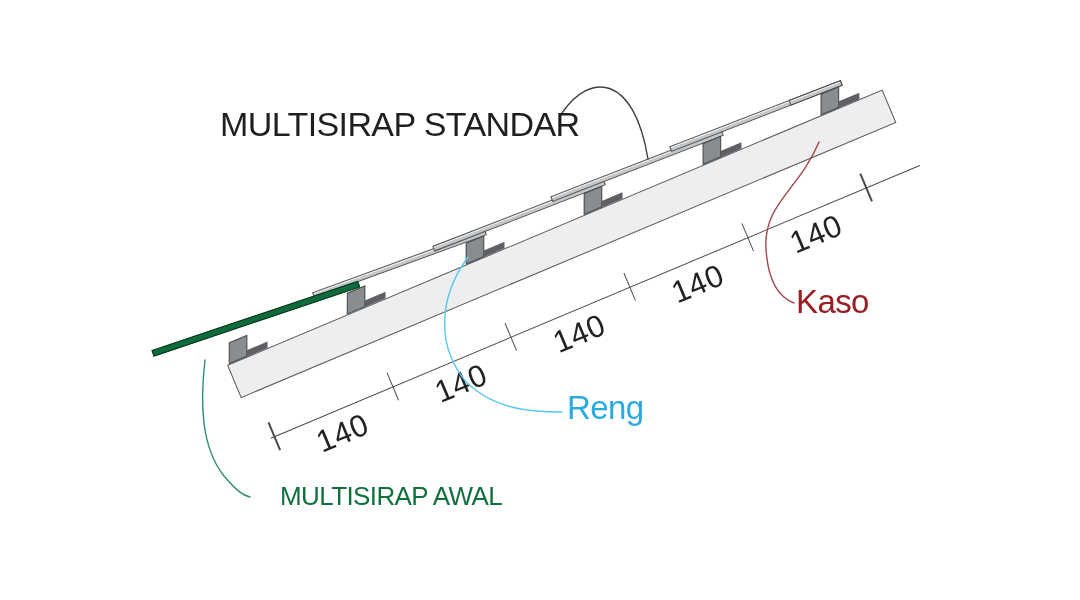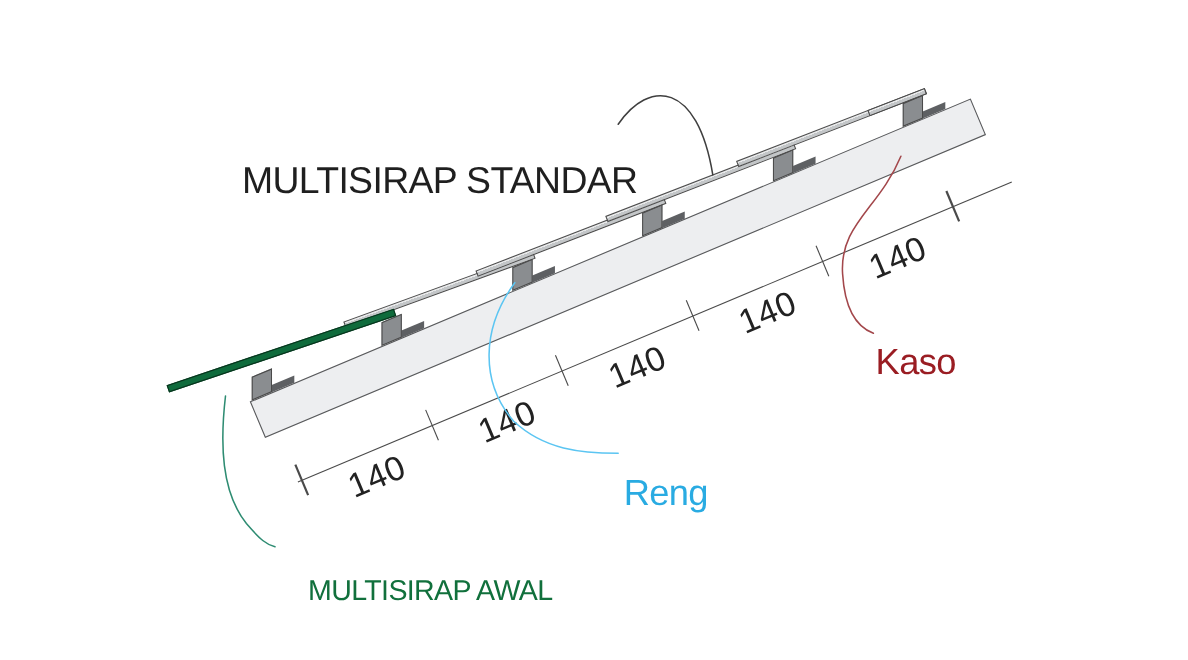--- a/index.html
+++ b/index.html
@@ -37,23 +37,23 @@
     left:-65px;top:-27px;width:218px;height:7px;
     background:var(--starter_color);border:1px solid var(--starter_border);
     transform:rotate(4.2deg);transform-origin:100% 100%;
   }
   .dim-line{left:12px;top:84px;width:704px;height:0;border-top:1.4px solid var(--line_color);}
   .dim-tick{width:1.4px;height:30px;top:69px;background:var(--line_color);}
   .dim-label{
     top:90px;width:90px;text-align:center;
     font-size:31px;color:#222222;letter-spacing:0.5px;
   }
-  .callout{position:absolute;white-space:nowrap;letter-spacing:-0.6px;margin-top:40px;}
+  .callout{position:absolute;white-space:nowrap;letter-spacing:-0.6px;}
   #lbl-standar{left:220px;top:105px;font-size:34px;}
-  #lbl-kaso{left:796px;top:270px;font-size:33px;}
+  #lbl-kaso{left:796px;top:283px;font-size:33px;}
   #lbl-reng{left:567px;top:389px;font-size:33px;}
   #lbl-awal{left:280px;top:481px;font-size:26px;}
   #leaders{position:absolute;left:0;top:0;pointer-events:none;}
   #leaders path{fill:none;stroke-width:1.4px;stroke-linecap:round;}
 </style>
 </head>
 <body>
 
 <div id="stage">
 

